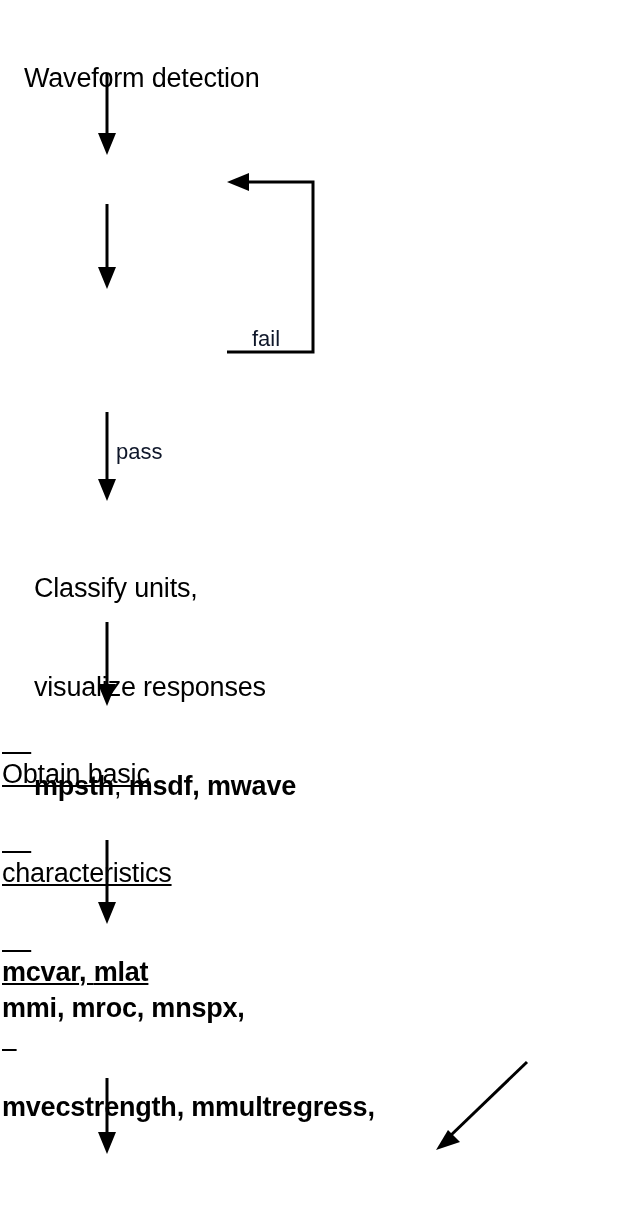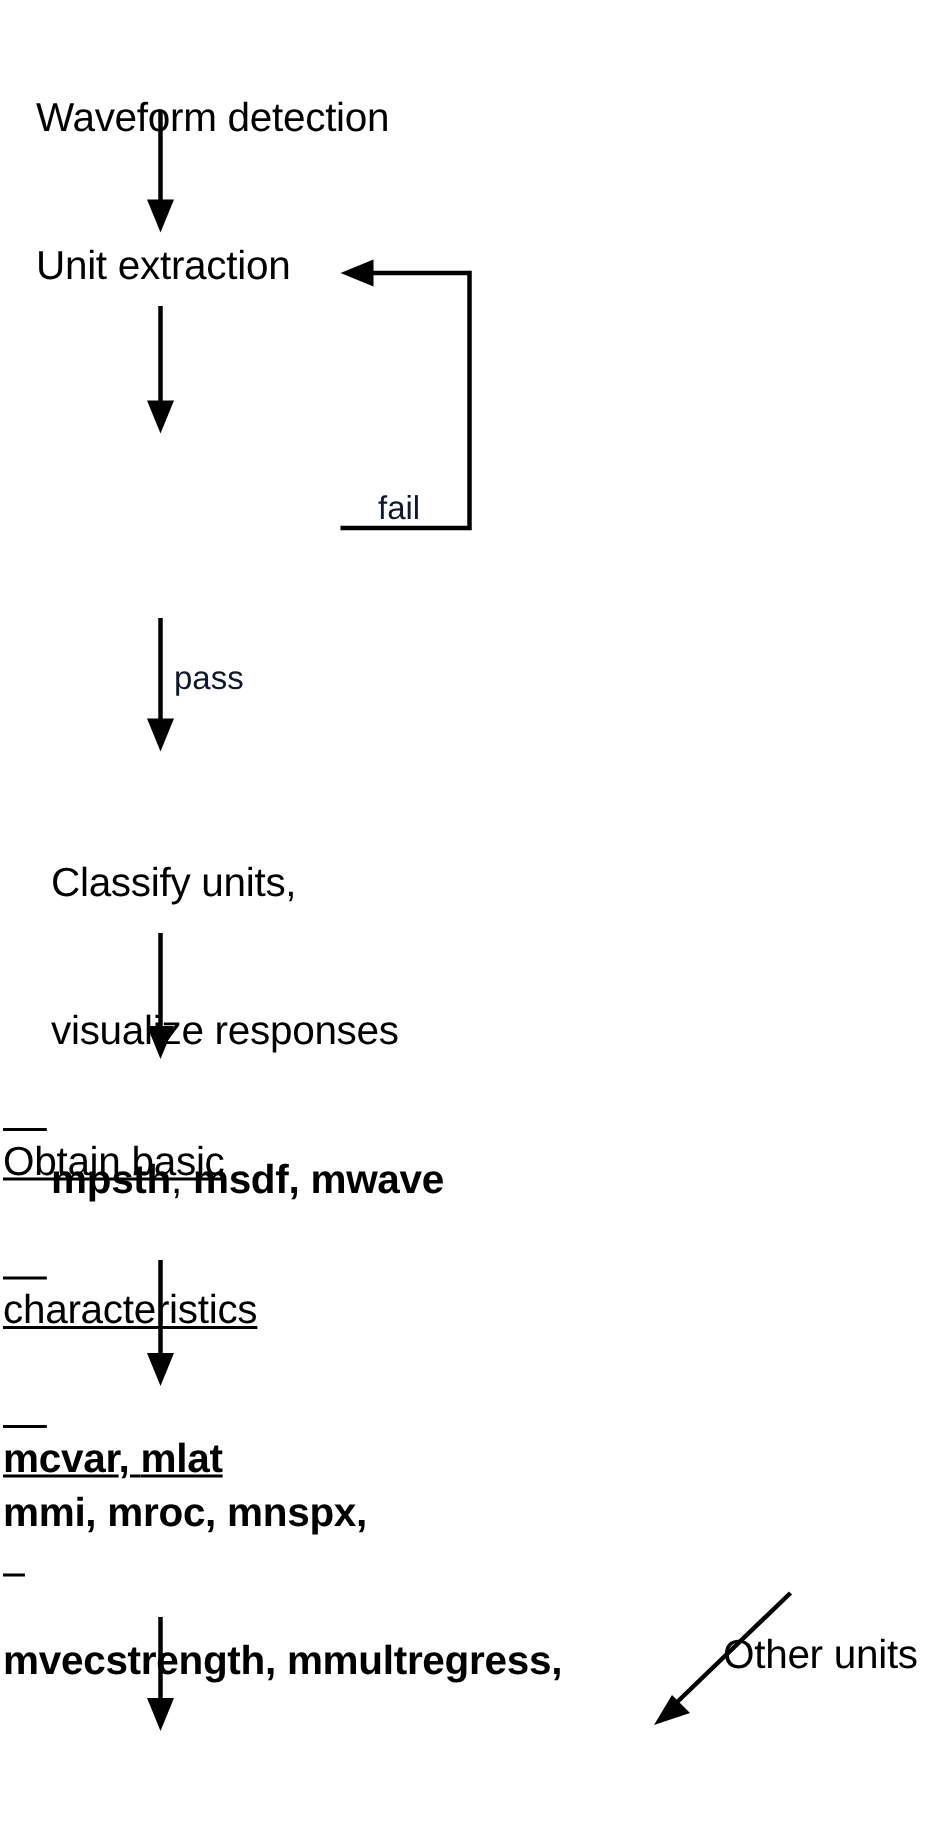--- a/index.html
+++ b/index.html
@@ -103,21 +103,20 @@
     </g>
 
     <g>
       <line x1="527" y1="1062" x2="448" y2="1138" stroke-width="3"></line>
       <polygon points="436,1150 460,1142 448,1130"></polygon>
     </g>
   </svg>
 
   <div class="node" style="left:24px; top:-4px;">
     <div>Waveform detection</div>
-    <div>Unit extraction</div>
   </div>
 
 
 
   <div class="edge-label" style="left:252px; top:327px;">fail</div>
 
   <div class="edge-label" style="left:116px; top:440px;">pass</div>
 
   <div class="node" style="left:2px; top:506px;margin-left:32px;">
     <div>Classify units,</div>
@@ -130,22 +129,19 @@
     <div>characteristics</div>
     <div><span class="fn">mcvar</span><span class="sep-b">, </span><span class="fn">mlat</span></div>
   </div>
 
   <div class="node" style="left:2px; top:926px;">
     <div class="fn">mmi, mroc, mnspx,</div>
     <div class="fn">mvecstrength, mmultregress,</div>
     
   </div>
 
-  <div class="node" style="left:482px; top:1021px;">
-    <div>Other units</div>
-  </div>
 
   <div class="node" style="left:2px; top:1160px;">
     <div>Perform whole-sample analysis</div>
     
   </div>
 
 </div>
 
 </body></html>

